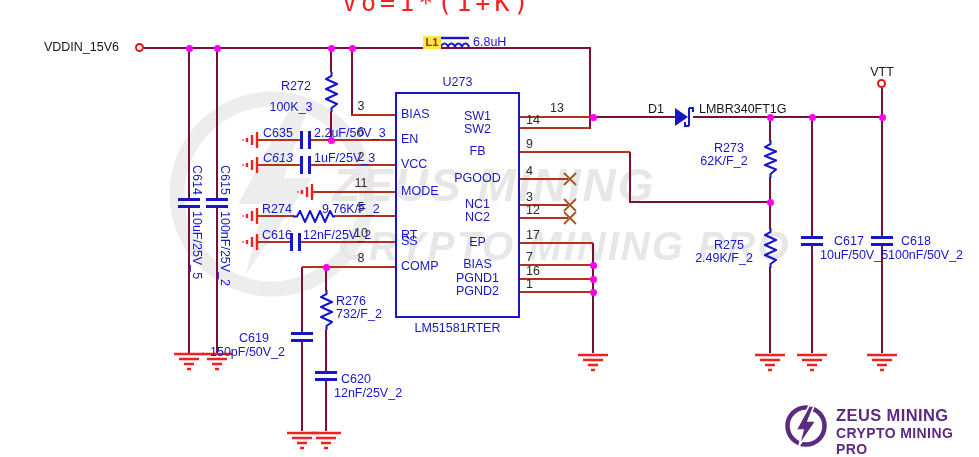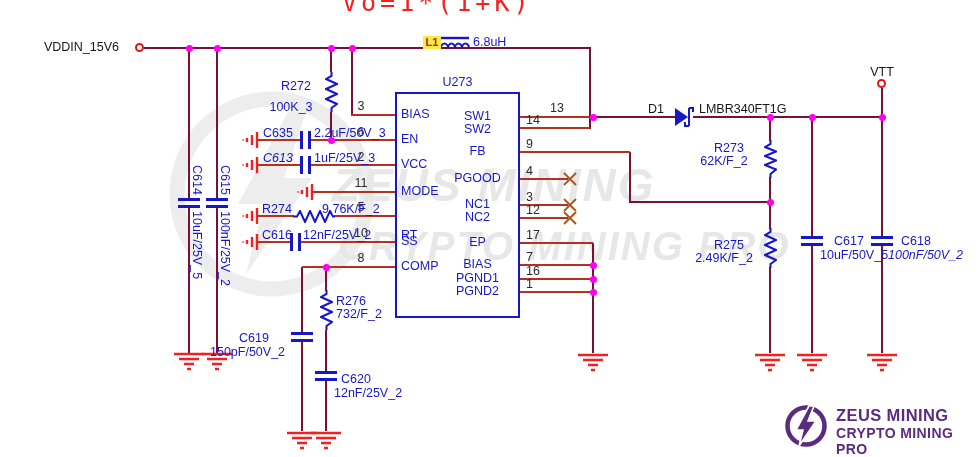--- a/index.html
+++ b/index.html
@@ -205,20 +205,21 @@
   <div class="ph" style="left:291px;top:332px;"></div>
   <div class="ph" style="left:291px;top:339px;"></div>
   <div class="ph" style="left:315px;top:371px;"></div>
   <div class="ph" style="left:315px;top:378px;"></div>
 
   <div class="term" style="left:135px;top:43px;"></div>
   <div class="term" style="left:877px;top:79px;"></div>
 
   <div id="chip"></div>
   <div class="t" style="left:395px;top:76px;width:125px;text-align:center;">U273</div>
+  <div class="t" style="left:385px;top:322px;width:145px;text-align:center;">LM51581RTER</div>
 
   <div class="t" style="left:401px;top:108px;">BIAS</div>
   <div class="t" style="left:401px;top:133px;">EN</div>
   <div class="t" style="left:401px;top:158px;">VCC</div>
   <div class="t" style="left:401px;top:185px;">MODE</div>
   <div class="t" style="left:401px;top:209px;margin-top:20px;">RT</div>
   <div class="t" style="left:401px;top:235px;">SS</div>
   <div class="t" style="left:401px;top:260px;">COMP</div>
 
   <div class="t ra" style="left:440px;top:110px;width:75px;">SW1</div>
@@ -281,21 +282,21 @@
   <div class="t vt" style="left:190px;top:211px;">10uF/25V_5</div>
   <div class="t vt" style="left:218px;top:165px;">C615</div>
   <div class="t vt" style="left:218px;top:211px;">100nF/25V_2</div>
   <div class="t ra" style="left:230px;top:332px;width:48px;">C619</div>
   <div class="t ra" style="left:210px;top:346px;width:75px;">150pF/50V_2</div>
   <div class="t" style="left:341px;top:373px;">C620</div>
   <div class="t" style="left:334px;top:387px;">12nF/25V_2</div>
   <div class="t" style="left:834px;top:235px;">C617</div>
   <div class="t" style="left:820px;top:249px;">10uF/50V_5</div>
   <div class="t" style="left:901px;top:235px;">C618</div>
-  <div class="t" style="left:888px;top:249px;font-style:italic;">100nF/50V_2</div>
+  <div class="t" style="left:888px;top:249px;">100nF/50V_2</div>
 
   <svg class="svg" style="left:783px;top:403px;" width="46" height="46" viewBox="0 0 46 46">
     <circle cx="23" cy="23" r="18.5" fill="none" stroke="#5b2b80" stroke-width="4.5"></circle>
     <polygon points="26,3 13,27 20,27 16,43 33,18 25,18 31,3" fill="#5b2b80" stroke="#ffffff" stroke-width="1.6"></polygon>
   </svg>
   <div id="logotext1">ZEUS MINING</div>
   <div id="logotext2">CRYPTO MINING PRO</div>
 
 </div>
 

